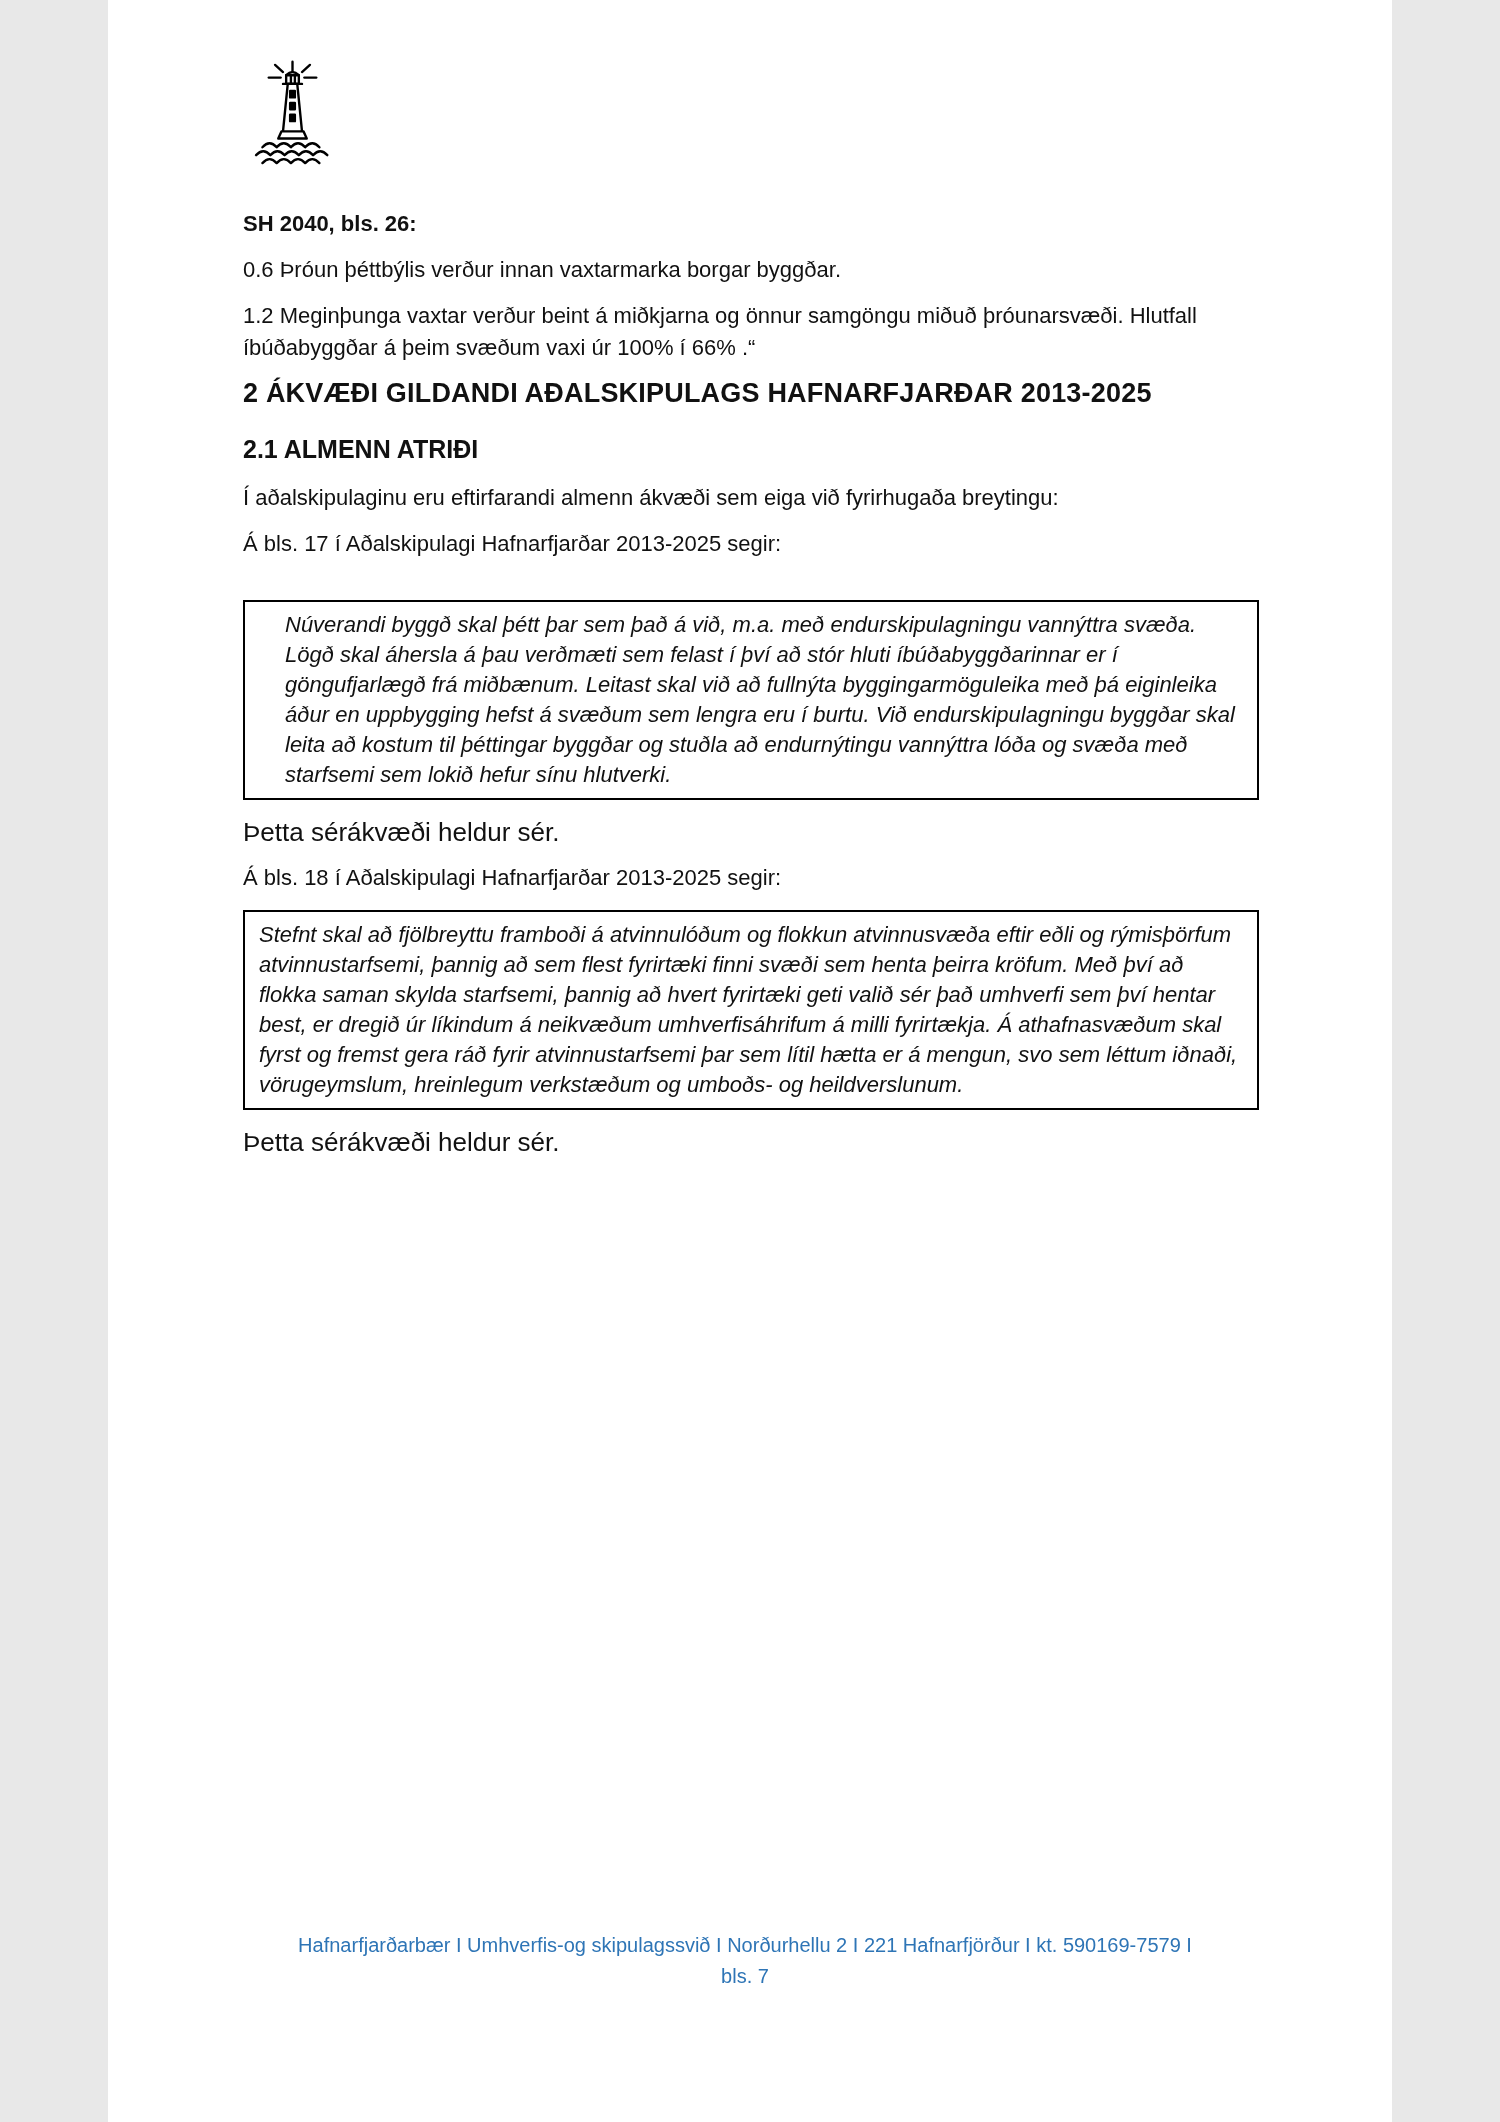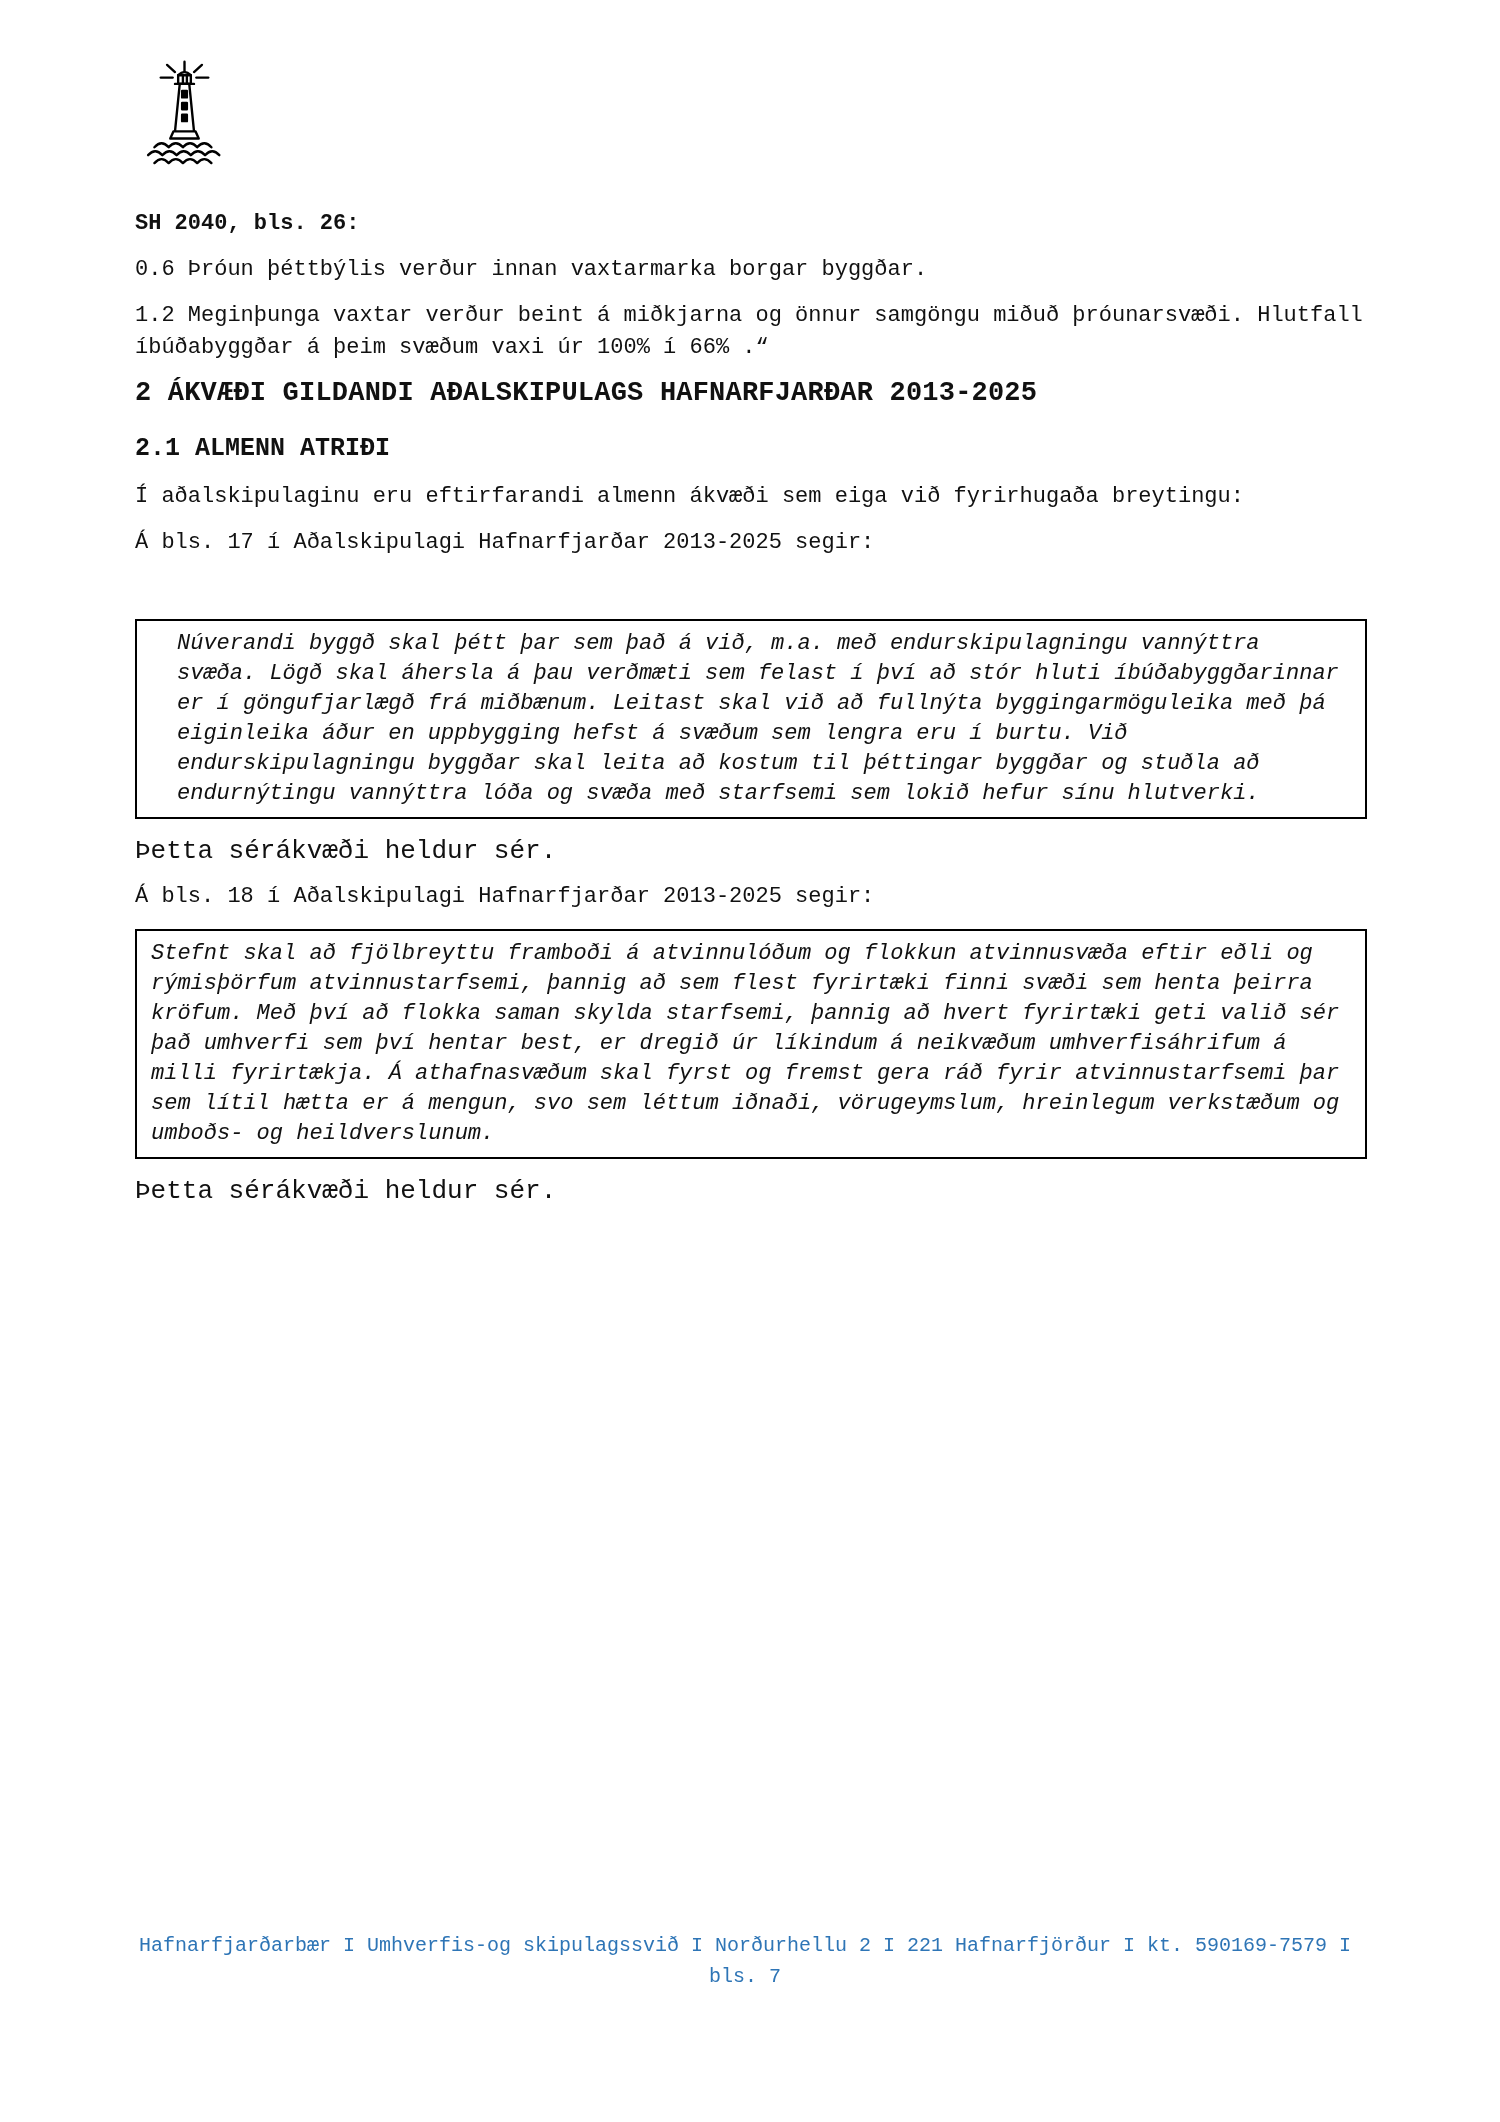--- a/index.html
+++ b/index.html
@@ -1,23 +1,23 @@
 <!DOCTYPE html>
 <html><head>
 <meta charset="utf-8">
 <style>
   * { margin: 0; padding: 0; box-sizing: border-box; }
   html, body { background: #e8e8e8; }
   .page {
     position: relative;
-    width: 1500px;
+    width: 1284px;
     height: 2122px;
     margin: 0 auto;
     background: #ffffff;
-    font-family: Liberation Mono, monospace;
+    font-family: Liberation Sans, sans-serif;
     color: #111111;
     overflow: hidden;
   }
   .content {
     position: absolute;
     left: 135px;
     right: 133px;
     top: 58px;
   }
   .logo-wrap {
@@ -46,21 +46,21 @@
     margin-bottom: 18px;
   }
   .quote-box {
     border: 2px solid #000000;
     padding: 8px 14px;
     font-size: 22px;
     line-height: 30px;
     font-style: italic;
     margin-bottom: 16px;
   }
-  .quote-box.first { margin-top: 60px; padding-left: 40px; }
+  .quote-box.first { margin-top: 40px; padding-left: 40px; }
   .quote-box.second { margin-top: 16px; }
   .after-quote {
     font-size: 26px;
     line-height: 32px;
     margin-bottom: 14px;
   }
   .footer {
     position: absolute;
     left: 123px;
     right: 133px;

